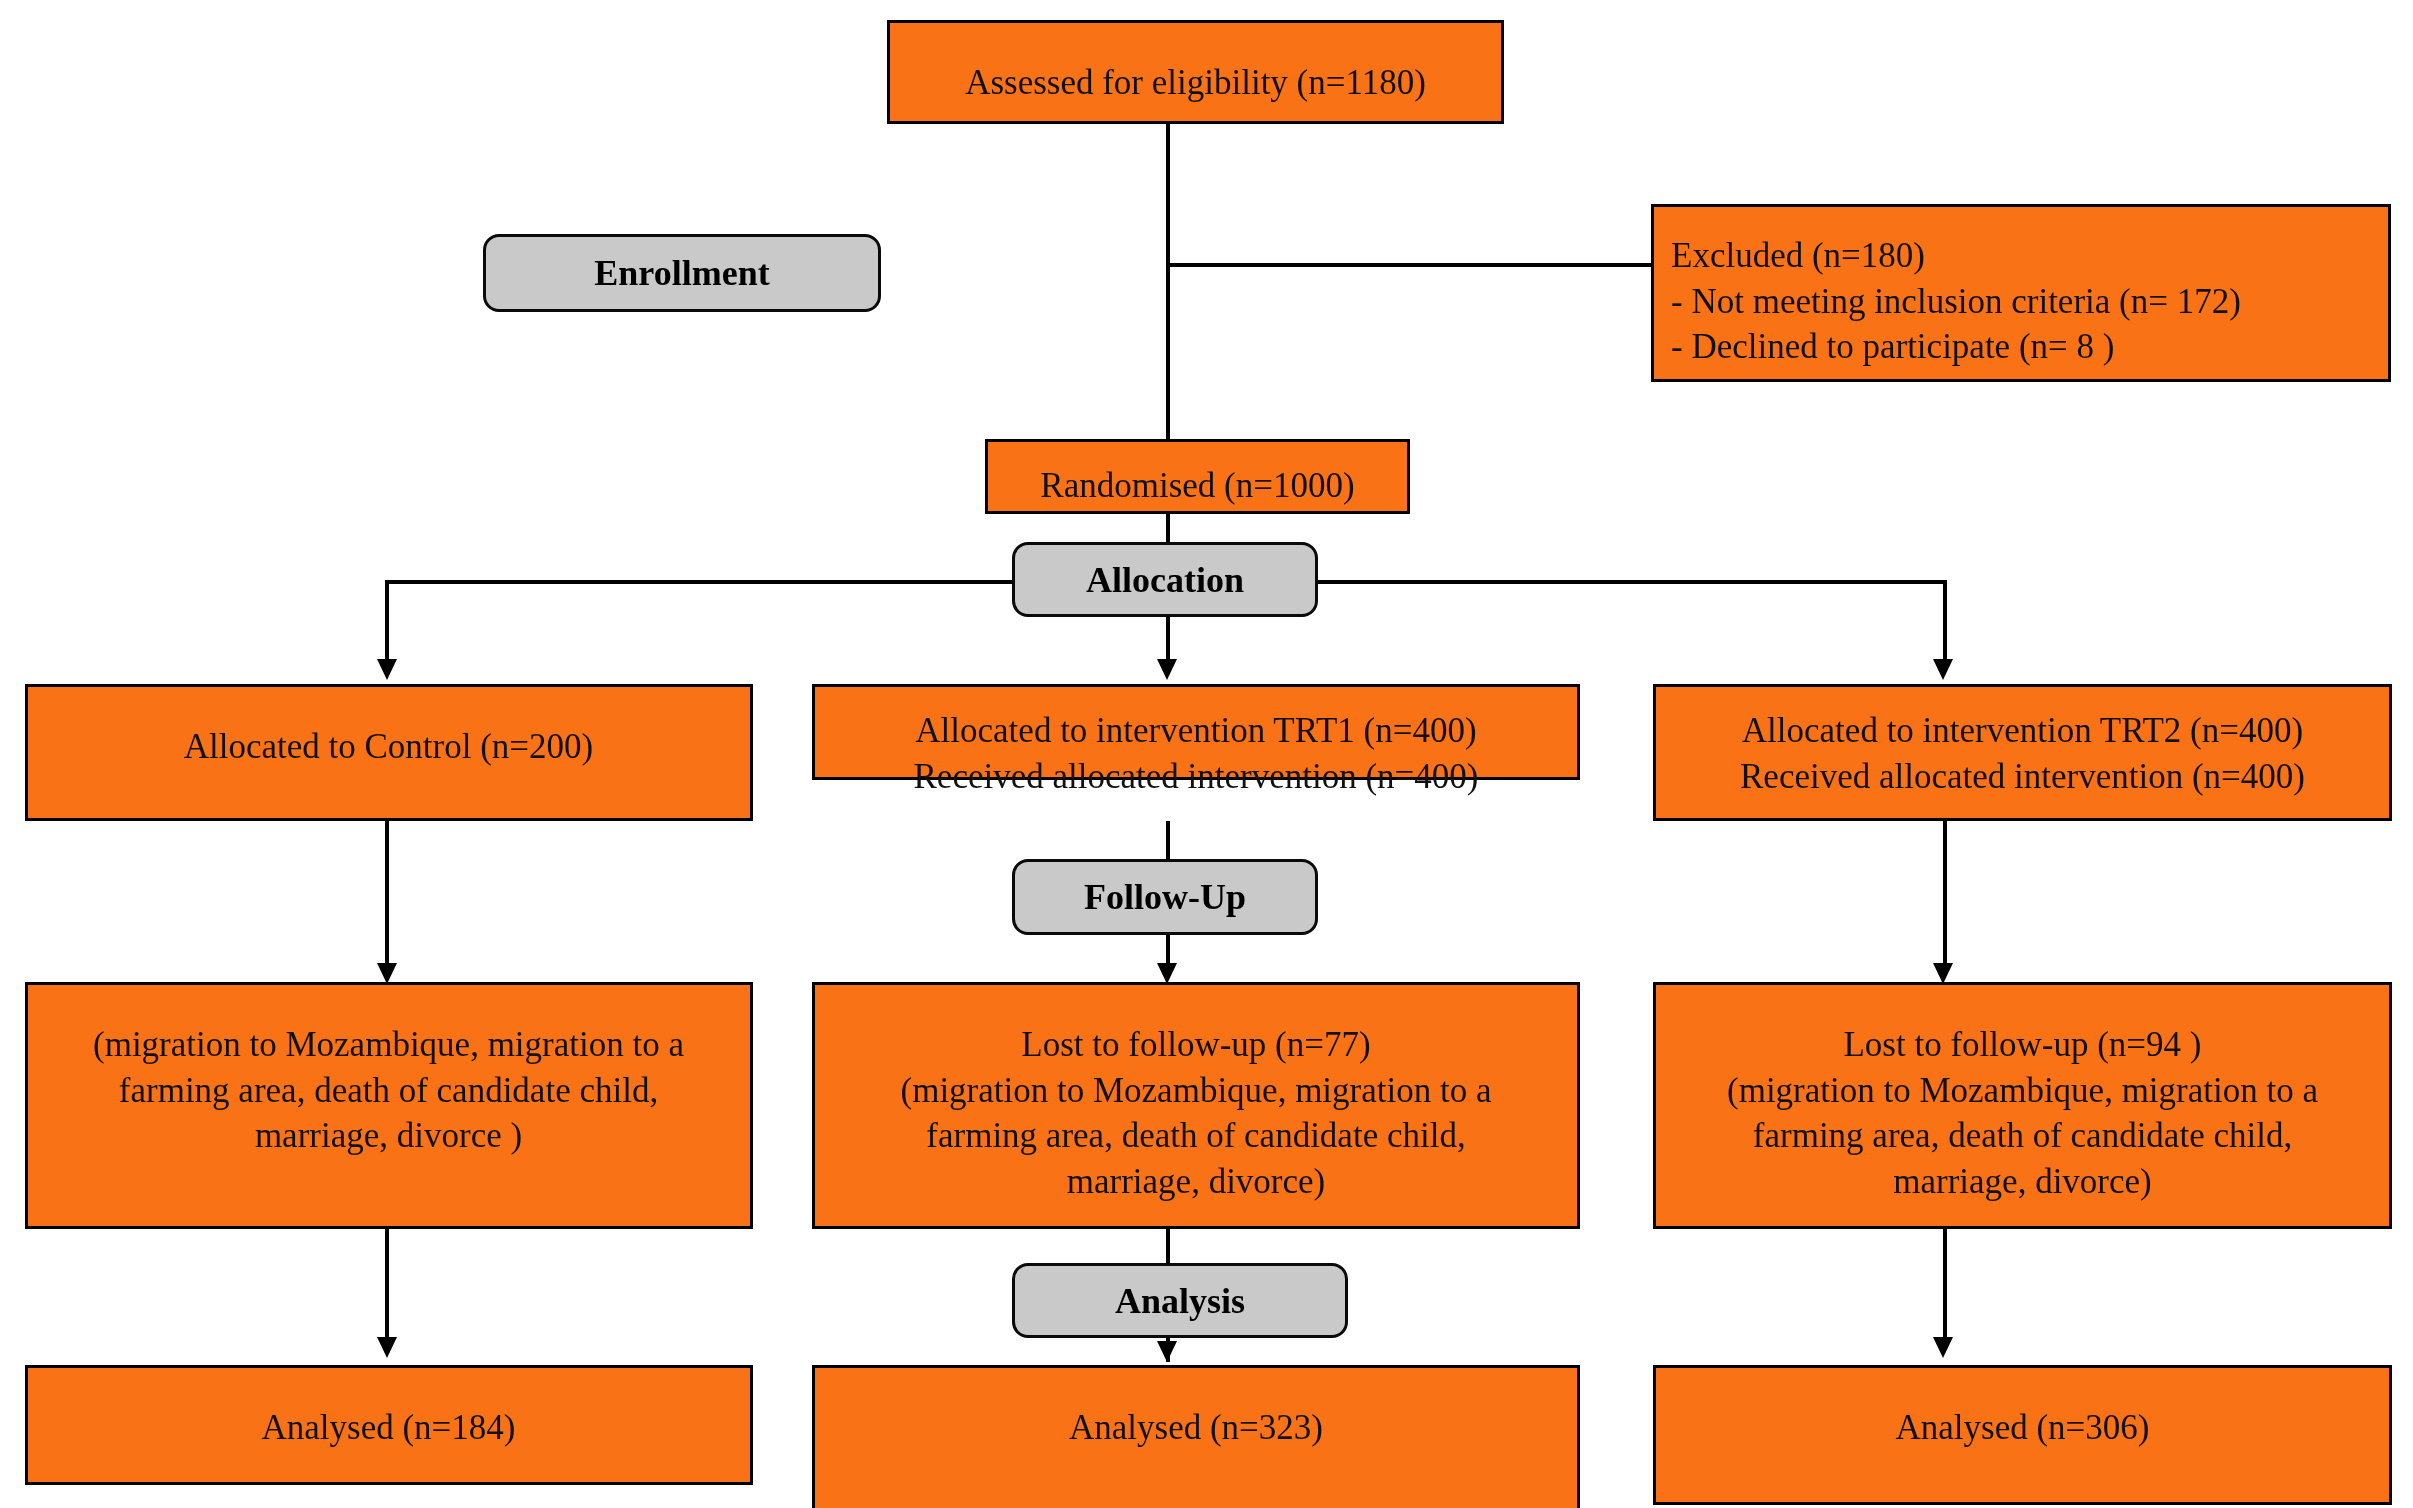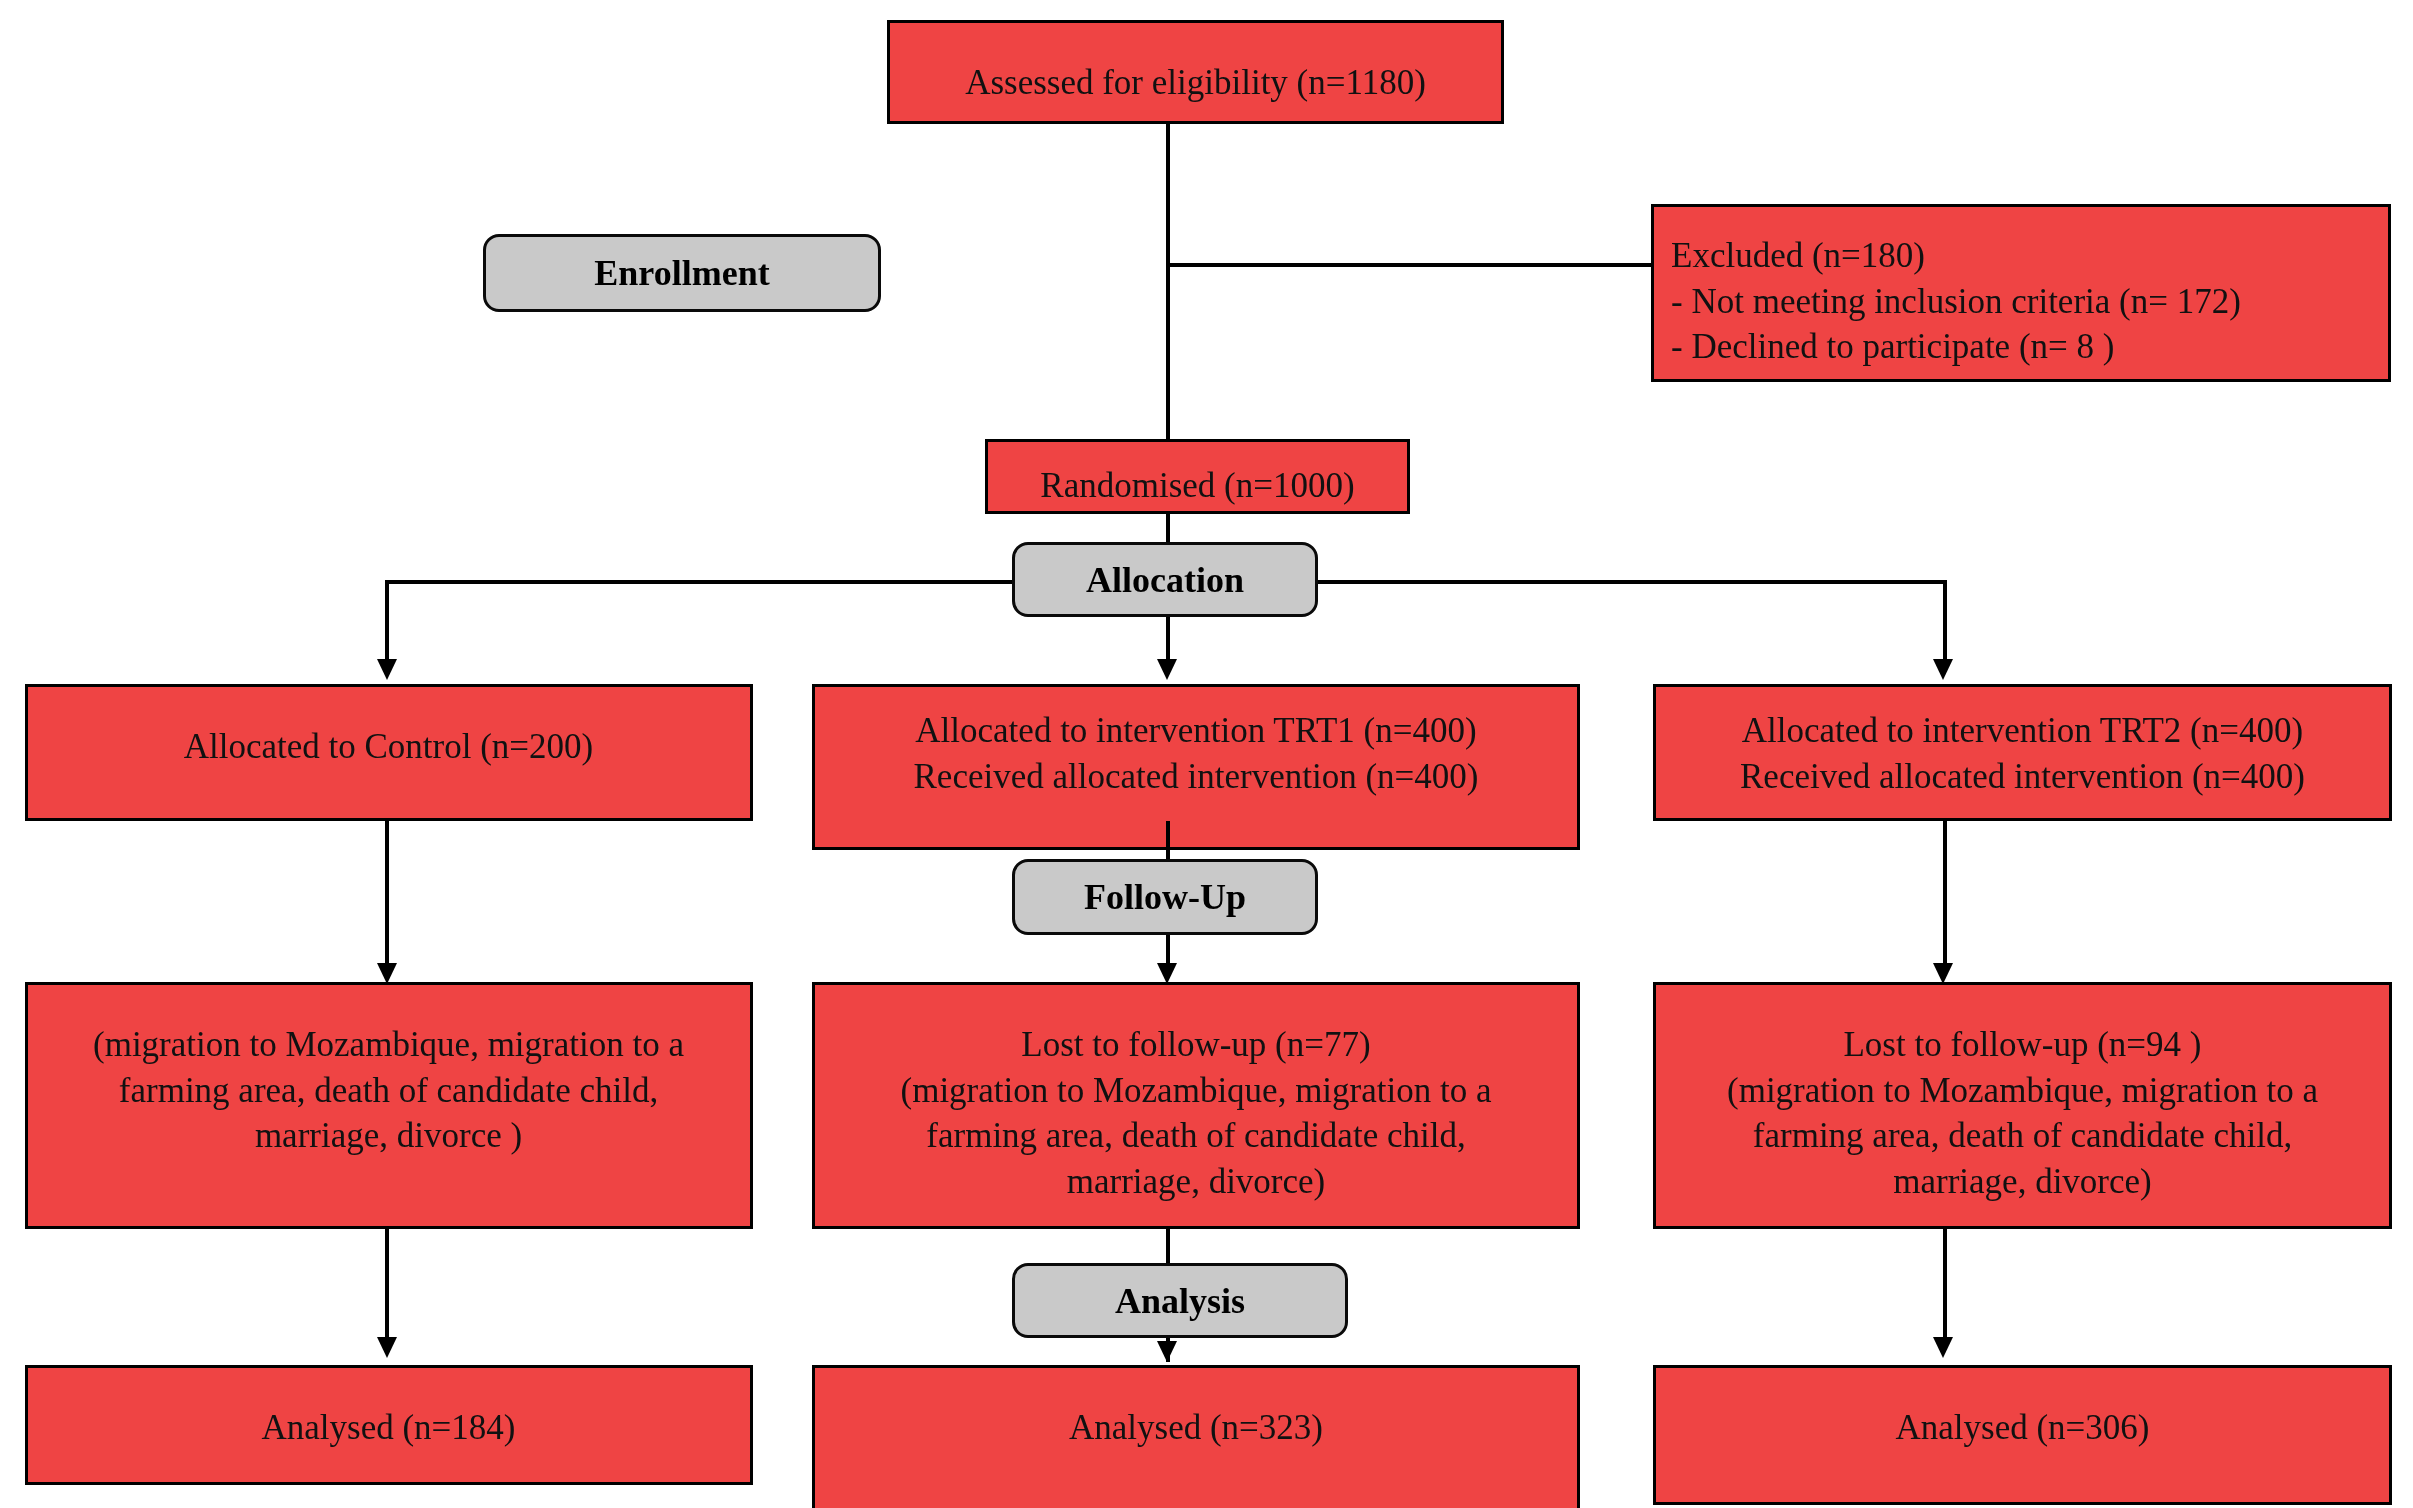--- a/index.html
+++ b/index.html
@@ -14,21 +14,21 @@
     height: 1508px;
     background: #ffffff;
     font-family: "Liberation Serif", "DejaVu Serif", serif;
     color: #000000;
     overflow: hidden;
   }
   .box {
     position: absolute;
     box-sizing: border-box;
     border: 3.1px solid #000000;
-    background: #ef4444;
+    background: #f97316;
     font-size: 35px;
     line-height: 1.30;
     color: #111111;
   }
   .box .txt {
     display: block;
     width: 100%;
   }
   .center { text-align: center; }
   .left   { text-align: left; }
@@ -121,21 +121,21 @@
   <div class="arrow-down" style="left:1933px; top:659px;"></div>
 
   <div class="stage" style="left:1012px; top:542px; width:306px; height:75px;">
     <span>Allocation</span>
   </div>
 
   <div class="box center pad-top-lg pad-x" style="left:24.5px; top:684px; width:728px; height:137px;">
     <span class="txt">Allocated to Control (n=200)</span>
   </div>
 
-  <div class="box center pad-top-md pad-x" style="left:812px; top:684px; width:768px; height:166px;">
+  <div class="box center pad-top-md pad-x" style="left:812px; top:684px; width:768px; height:96px;">
     <span class="txt">Allocated to intervention TRT1  (n=400)</span>
     <span class="txt">Received allocated intervention (n=400)</span>
   </div>
 
   <div class="box center pad-top-md pad-x" style="left:1653px; top:684px; width:739px; height:137px;">
     <span class="txt">Allocated to intervention TRT2 (n=400)</span>
     <span class="txt">Received allocated intervention (n=400)</span>
   </div>
 
   <div class="vline" style="left:385px; top:821px; height:153px;"></div>

